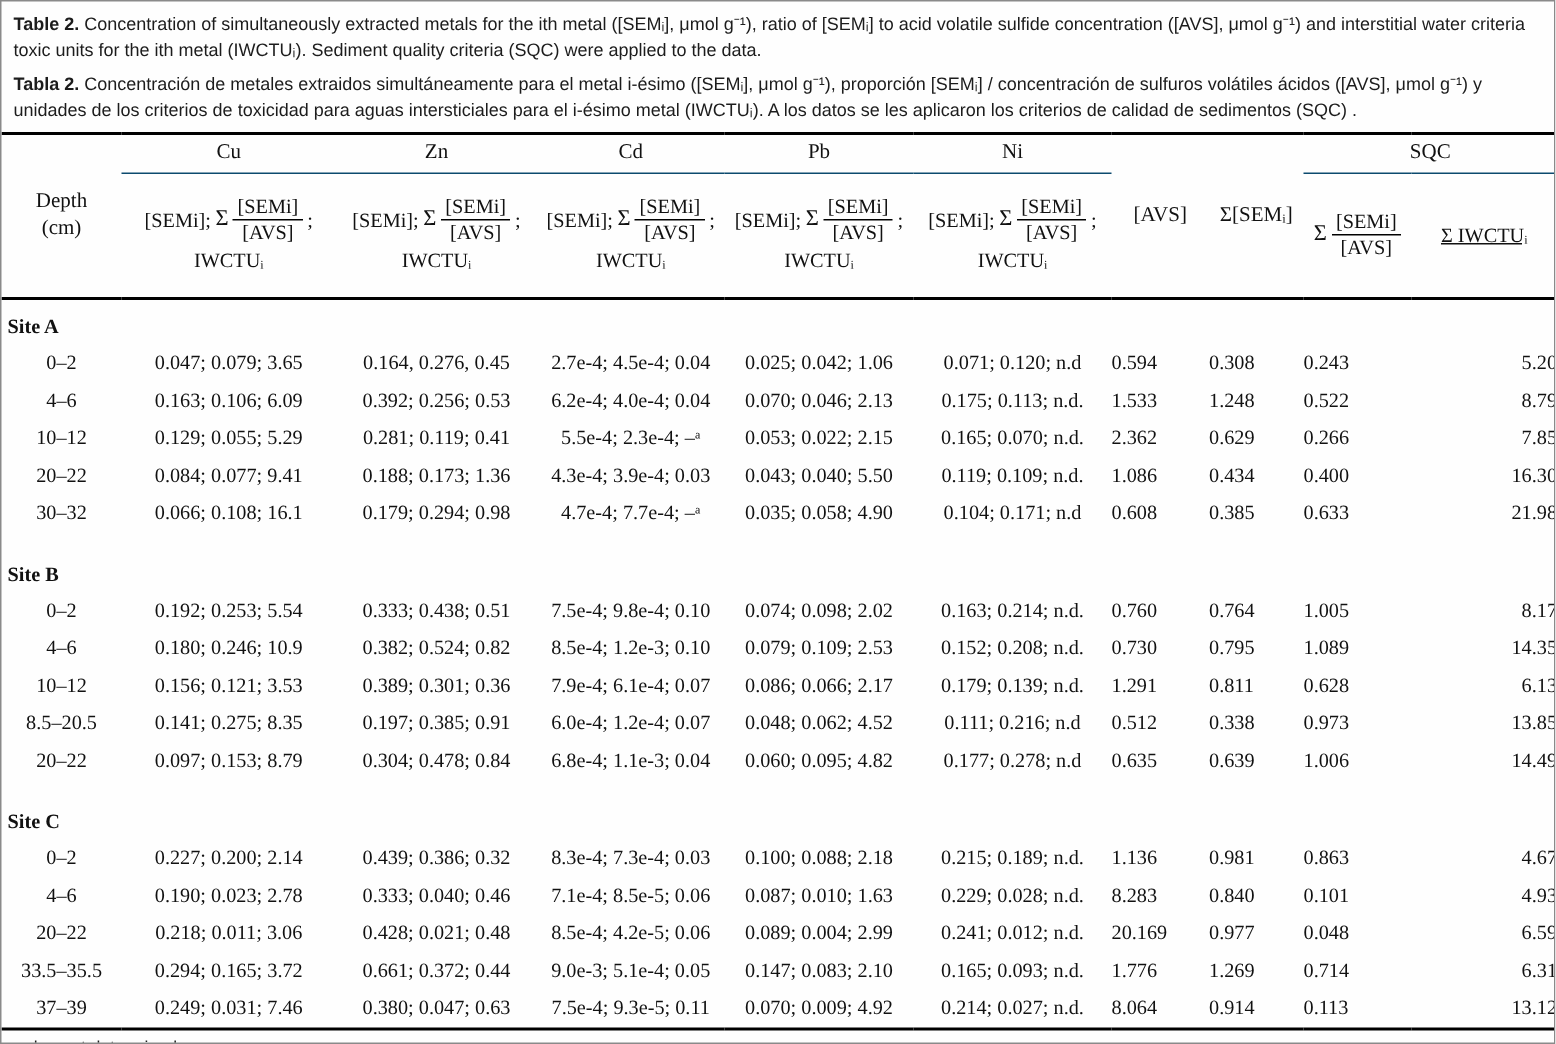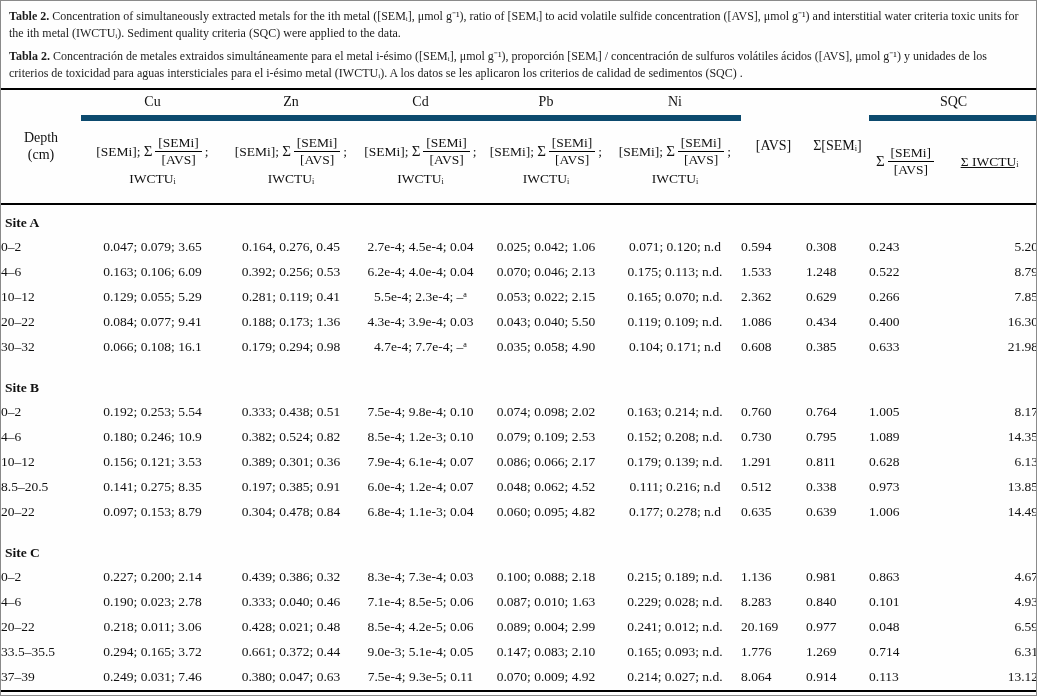--- a/index.html
+++ b/index.html
@@ -11,60 +11,60 @@
     border:1px solid #8a8a8a;
     overflow:hidden;
     font-family:"Liberation Sans", sans-serif;
     color:#1a1a1a;
   }
   
   .captions{padding:7px 10px 0 8px;}
   .caption{
     font-size:12px;line-height:1.45;color:#1c1c1c;
     margin-bottom:5px;
-    font-family:Liberation Serif, serif;
+    font-family:Liberation Sans, sans-serif;
   }
   .cap-label{font-weight:bold;}
   
   table.main{
     width:1037px;
     border-collapse:collapse;
     table-layout:fixed;
     margin-top:4px;
     border-top:2px solid #000;
     border-bottom:2px solid #000;
     font-family:"Liberation Serif","DejaVu Serif",serif;
     color:#111;
   }
   table.main th, table.main td{
     padding:0; margin:0; white-space:nowrap; overflow:visible;
     font-weight:normal;
   }
   
   tr.group-row th{height:25px;font-size:14px;vertical-align:middle;text-align:center;}
-  tr.group-row th.metal{border-bottom:6px solid #0c4a6e;}
+  tr.group-row th.metal{border-bottom:1px solid #0c4a6e;}
   th.depth-th{
     text-align:left;vertical-align:middle;padding-left:5px;
     font-size:13.5px;line-height:1.25;
   }
   th.mid{vertical-align:middle;text-align:center;font-size:13.5px;}
   
   tr.formula-row th{height:82px;vertical-align:middle;text-align:center;font-size:13.5px;}
   .fline{display:flex;justify-content:center;align-items:center;gap:3px;}
   .sigma{font-size:15px;}
   .frac{display:inline-block;text-align:center;vertical-align:middle;line-height:1.05;}
   .frac .num{display:block;border-bottom:1px solid #000;padding:0 3px 1px 3px;}
   .frac .den{display:block;padding-top:1px;}
   .fline2{margin-top:4px;text-align:center;font-family:Liberation Serif, serif;}
   th.iwctu-th{text-align:right;padding-right:6px;text-decoration:underline;}
   
   tr.formula-row th, th.depth-th, th.mid{border-bottom:2px solid #000;}
   
   tbody td{height:25px;font-size:13.5px;vertical-align:middle;}
-  td.depth{text-align:left;padding-left:4px;}
+  td.depth{text-align:center;padding-left:4px;}
   td.c{text-align:center;}
   td.n{text-align:left;}
   td.iw{text-align:right;padding-right:50px;}
   tr.site td{font-weight:bold;text-align:left;padding-left:4px;height:26px;vertical-align:bottom;padding-bottom:4px;font-size:13.5px;margin-top:20px;}
   tr.spacer td{height:10px;}
   
   .footnotes{
     padding:4px 0 0 8px;
     font-size:11.5px;line-height:1.45;
     font-family:"Liberation Sans", sans-serif;color:#1c1c1c;

